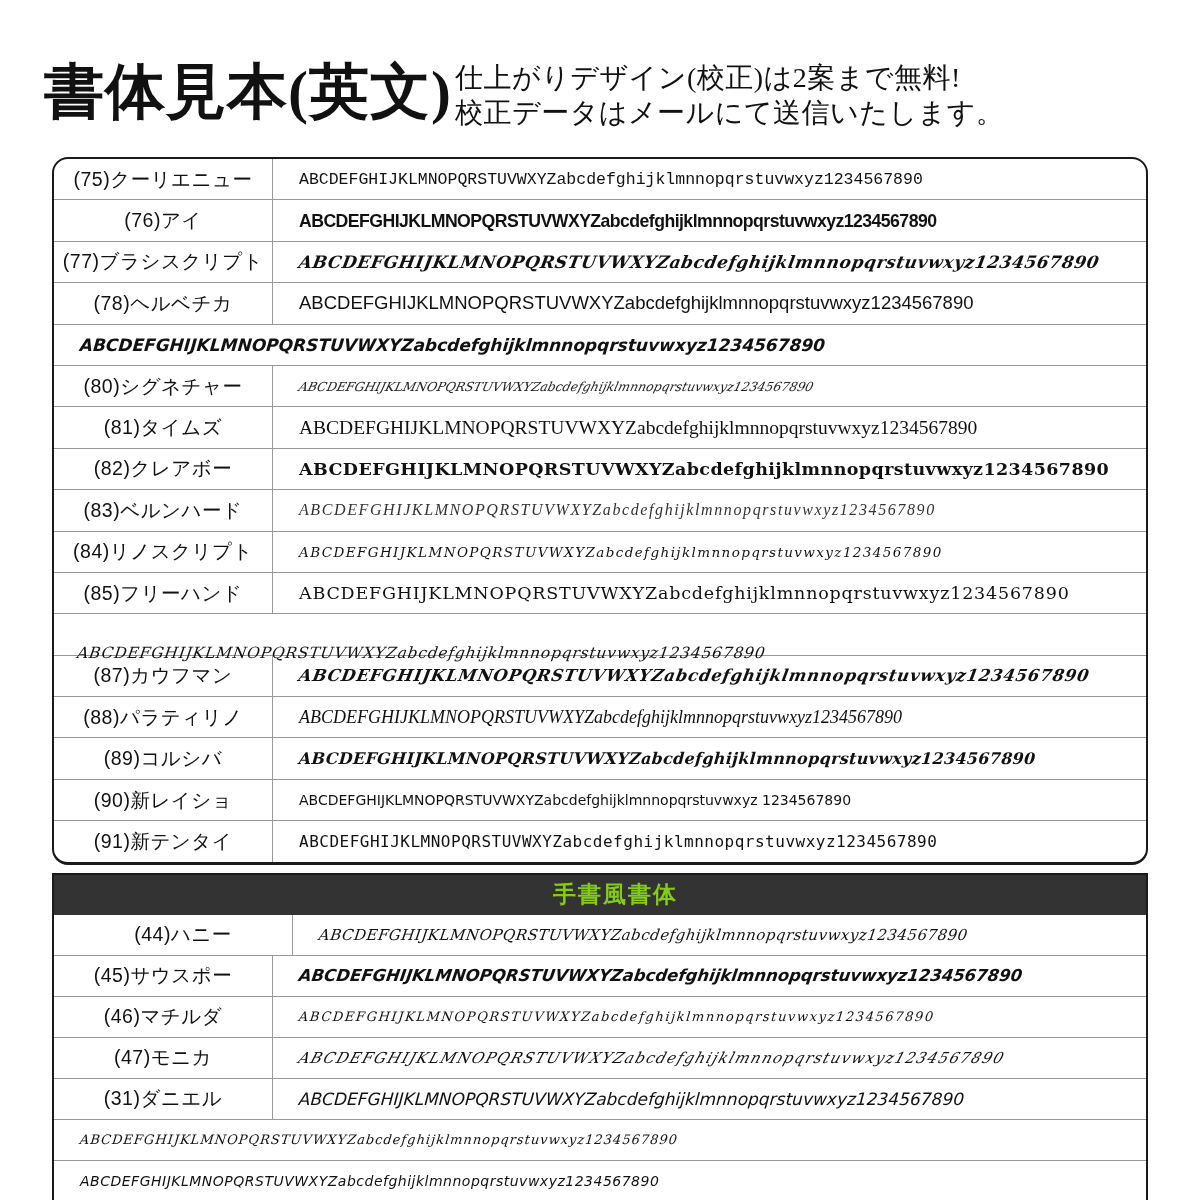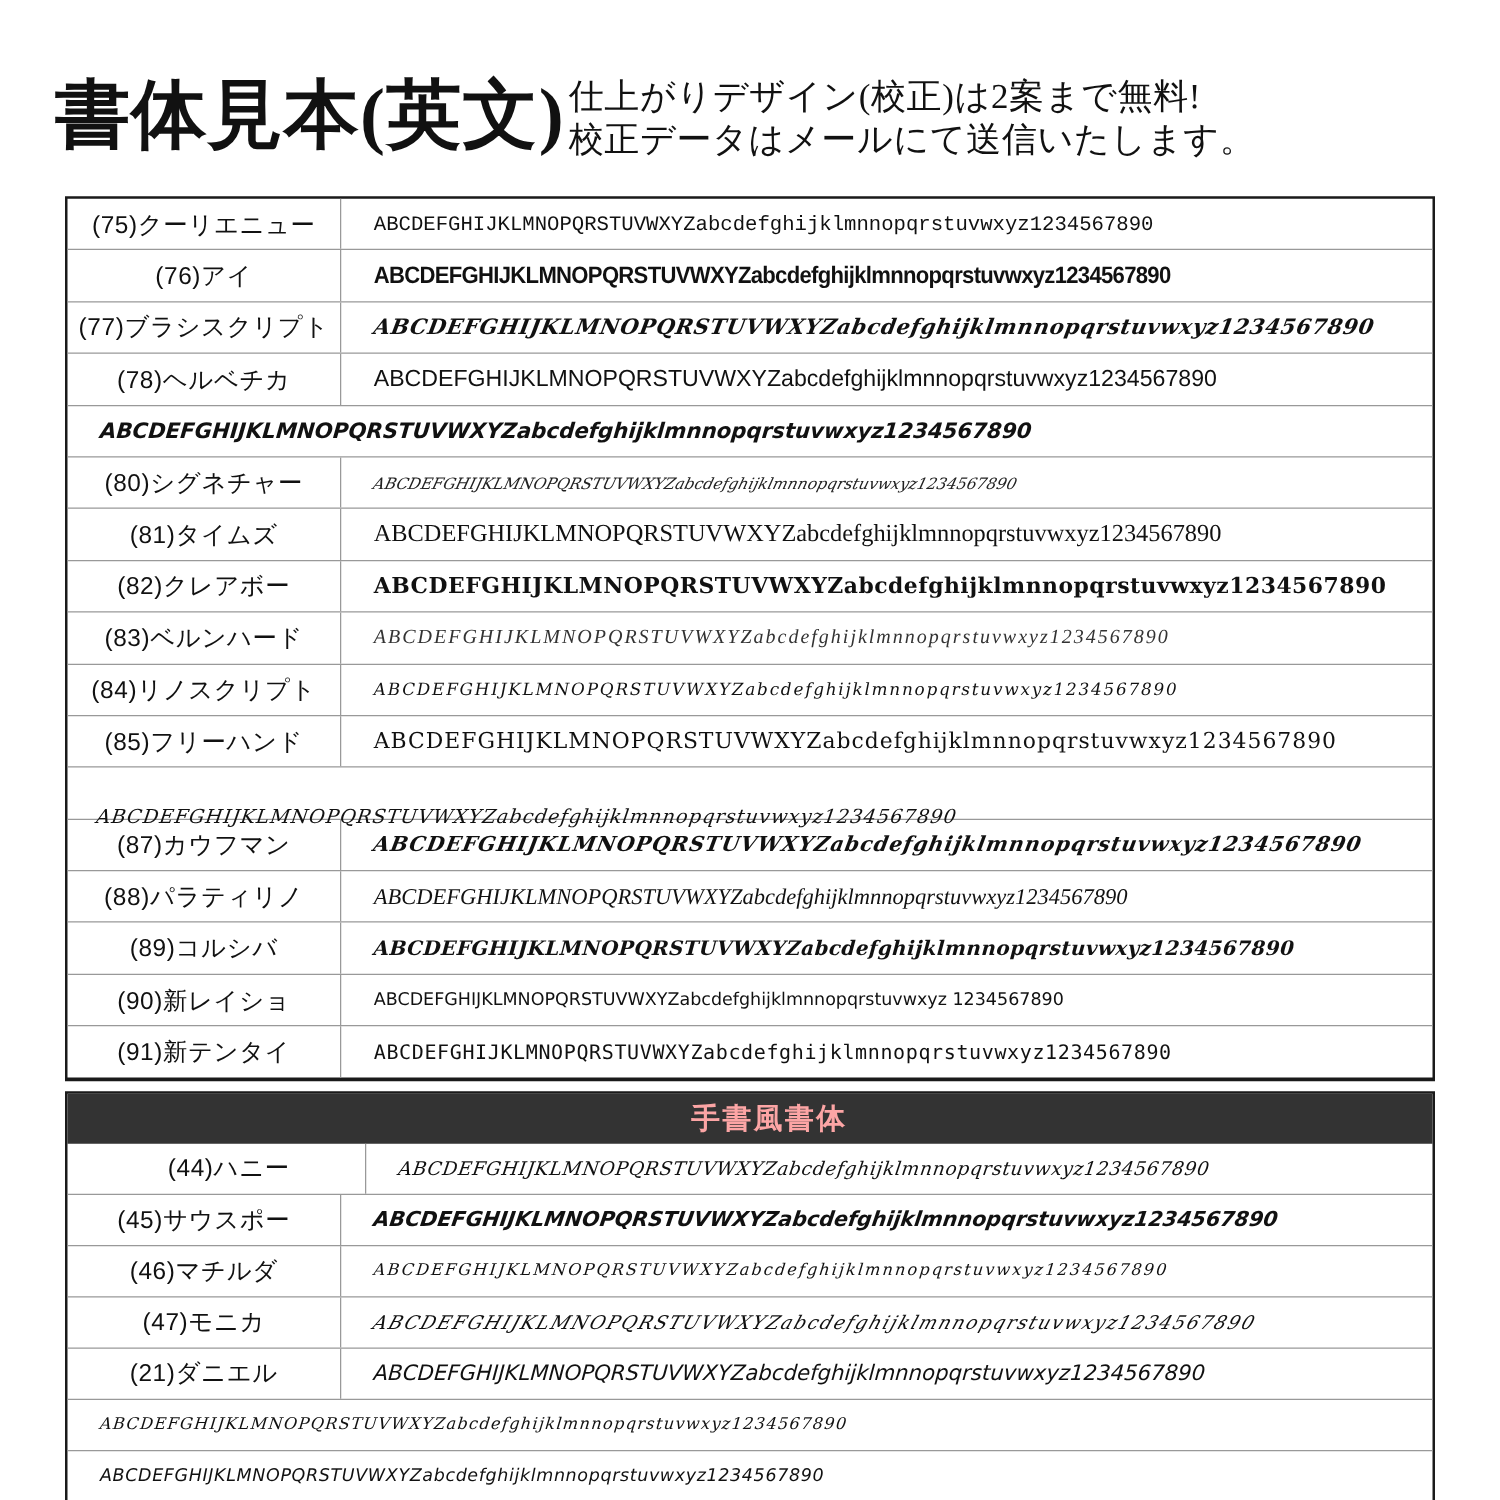--- a/index.html
+++ b/index.html
@@ -9,24 +9,24 @@
 
   
   .hdr{display:flex;align-items:flex-start;padding:48px 40px 0 44px;}
   .hdr-title{margin:0;font-family:"Liberation Serif",serif;font-weight:700;
              font-size:60px;line-height:88px;letter-spacing:1px;white-space:nowrap;}
   .hdr-sub{margin-left:3px;padding-top:12px;font-family:"Liberation Serif",serif;
            font-size:28px;line-height:35px;letter-spacing:0.5px;white-space:nowrap;}
 
   
   .spec-table{margin:0 52px;border:2px solid #1a1a1a;border-bottom-width:3px;background:#fff;}
-  .table-english{margin-top:21px;}
+  .table-english{margin-top:21px;border-radius:16px;}
   .table-hand{margin-top:8px;}
 
-  .band{height:40px;background:#333333;color:#fca5a5;display:flex;align-items:center;
+  .band{height:40px;background:#333333;color:#84cc16;display:flex;align-items:center;
         justify-content:center;font-size:23px;font-weight:700;letter-spacing:2px;padding-left:31px;}
 
   .row{display:flex;align-items:stretch;}
   .table-english .row{height:40.4px;}
   .table-hand .row{height:40px;}
   .row + .row{border-top:1px solid #999999;}
   .band + .row{border-top:none;padding-left:20px;}
 
   .cell-label{width:218px;flex:none;display:flex;align-items:center;justify-content:center;
               font-size:19.5px;letter-spacing:0.5px;border-right:1px solid #999999;
@@ -212,21 +212,21 @@
           <span class="smp fs46">ABCDEFGHIJKLMNOPQRSTUVWXYZabcdefghijklmnnopqrstuvwxyz1234567890</span>
         </div>
     </div>
     <div class="row">
       <div class="cell-label">(47)モニカ</div>
       <div class="cell-sample">
           <span class="smp fs47">ABCDEFGHIJKLMNOPQRSTUVWXYZabcdefghijklmnnopqrstuvwxyz1234567890</span>
         </div>
     </div>
     <div class="row">
-      <div class="cell-label">(21)ダニエル</div>
+      <div class="cell-label">(31)ダニエル</div>
       <div class="cell-sample">
           <span class="smp fs48">ABCDEFGHIJKLMNOPQRSTUVWXYZabcdefghijklmnnopqrstuvwxyz1234567890</span>
         </div>
     </div>
     <div class="row">
       <div class="cell-sample">
           <span class="smp fs49">ABCDEFGHIJKLMNOPQRSTUVWXYZabcdefghijklmnnopqrstuvwxyz1234567890</span>
         </div>
     </div>
     <div class="row">

